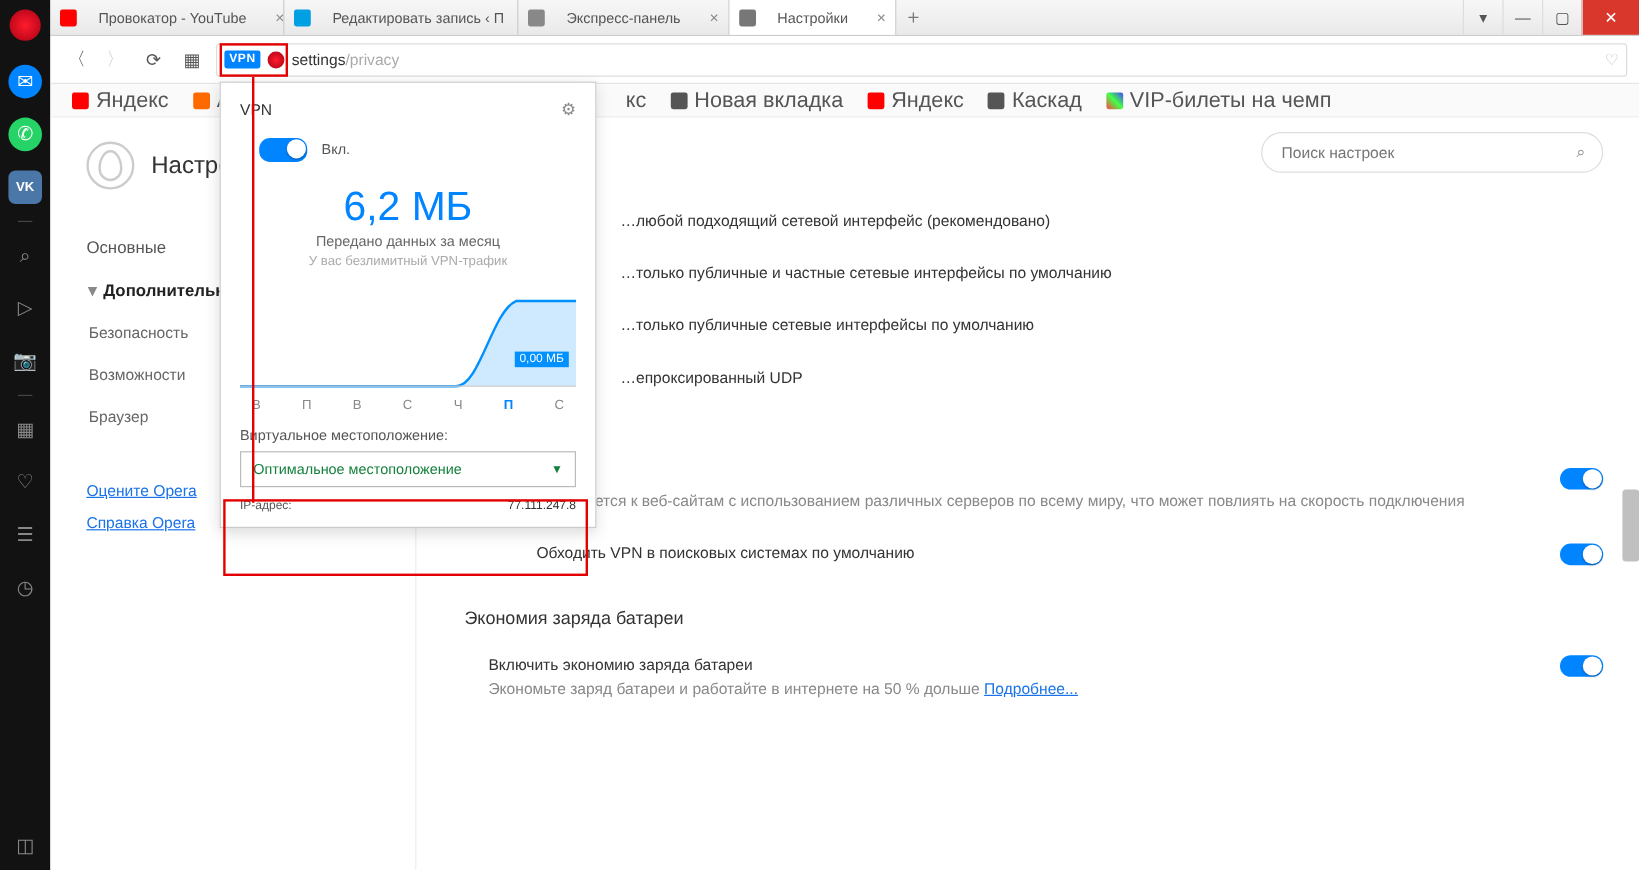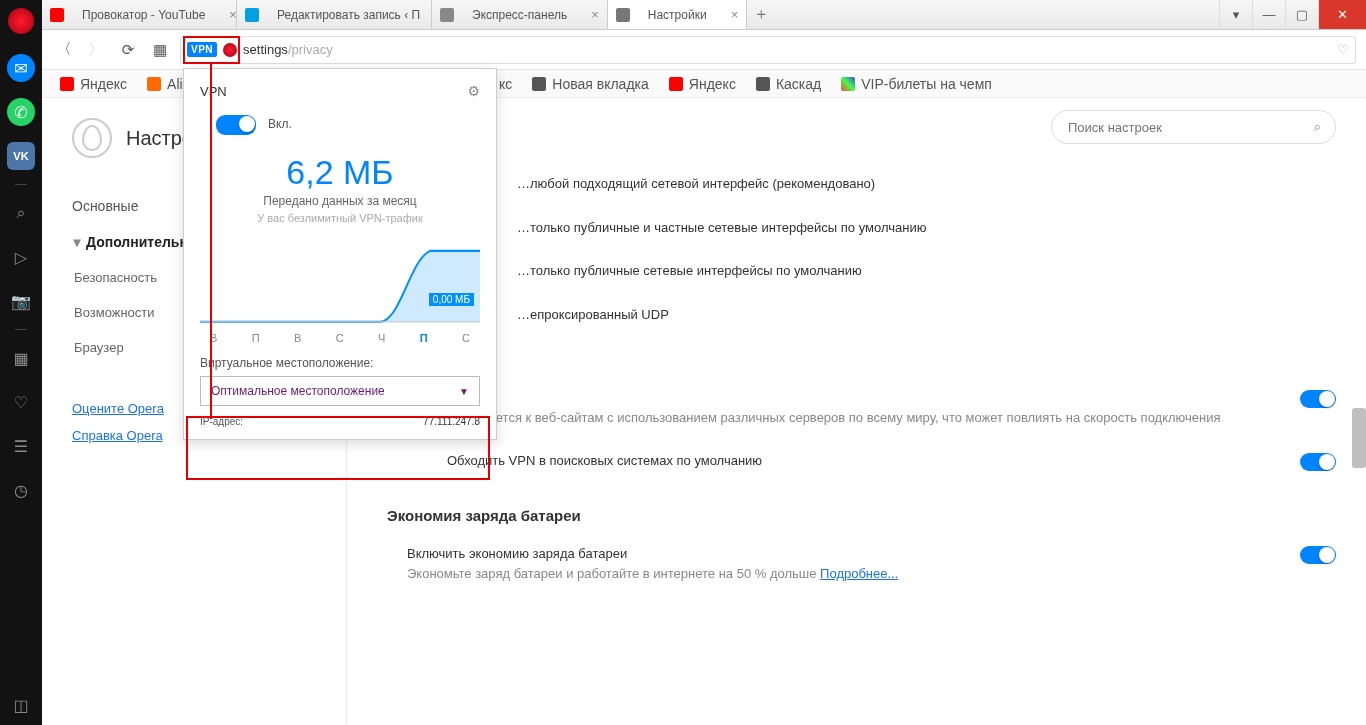--- a/index.html
+++ b/index.html
@@ -31,21 +31,21 @@
   .addrrow{position:absolute;left:42px;top:30px;right:0;height:40px;background:#fff;display:flex;align-items:center;padding:0 10px;gap:8px;border-bottom:1px solid #e5e5e5}
   .navbtn{width:24px;height:24px;display:flex;align-items:center;justify-content:center;color:#555;font-size:15px}
   .addrbox{flex:1;height:28px;border:1px solid #ddd;border-radius:3px;display:flex;align-items:center;padding:0 6px;font-size:13px}
   .vpn-badge{background:#0084ff;color:#fff;font-size:10px;font-weight:bold;padding:2px 4px;border-radius:2px;margin-right:6px;letter-spacing:.5px}
   .addr-o{width:14px;height:14px;border-radius:50%;background:radial-gradient(circle,#ff1b2d 0%,#a70014 100%);margin-right:6px}
   .addr-text{color:#333}
   .addr-text .dim{color:#aaa}
   .heart{color:#bbb;margin-left:auto}
   
   
-  .bmbar{position:absolute;left:42px;top:70px;right:0;height:28px;background:#fafafa;display:flex;align-items:center;padding:0 18px;gap:20px;font-size:14px;color:#555;border-bottom:1px solid #ececec}
+  .bmbar{position:absolute;left:42px;top:70px;right:0;height:28px;background:#fafafa;display:flex;align-items:center;padding:0 18px;gap:20px;font-size:18px;color:#555;border-bottom:1px solid #ececec}
   .bm{display:flex;align-items:center;gap:6px}
   .bm .fav{width:14px;height:14px}
   
   
   .page{position:absolute;left:42px;top:98px;right:0;bottom:0;background:#fff;display:flex}
   .set-sidebar{width:305px;padding:20px 0 0 30px;border-right:1px solid #eee}
   .page-title{display:flex;align-items:center;gap:14px;margin-bottom:30px}
   .title-circle{width:40px;height:40px;border:2px solid #ccc;border-radius:50%;position:relative}
   .title-circle::after{content:"";position:absolute;left:50%;top:50%;width:16px;height:22px;border:2px solid #ccc;border-radius:50% 50% 50% 50% / 60% 60% 40% 40%;transform:translate(-50%,-50%)}
   .title-text{font-size:20px;color:#333}
@@ -63,37 +63,37 @@
   
   .opt{display:flex;align-items:flex-start;padding:12px 0}
   .opt .txt{flex:1;font-size:13px;color:#333;line-height:1.5}
   .opt .sub{color:#888}
   .opt a{color:#1a73e8;text-decoration:underline}
   .toggle{width:36px;height:18px;border-radius:9px;position:relative;flex:none;margin-left:16px;margin-top:2px}
   .toggle::after{content:"";position:absolute;top:1px;width:16px;height:16px;border-radius:50%;background:#fff;box-shadow:0 1px 2px rgba(0,0,0,.3)}
   .toggle.on{background:#0084ff}
   .toggle.on::after{right:1px}
   
-  .section-h{font-size:15px;font-weight:700;color:#333;margin:24px 0 8px}
+  .section-h{font-size:15px;font-weight:400;color:#333;margin:24px 0 8px}
   
   
   .vpn-popup{position:absolute;left:183px;top:68px;width:314px;background:#fff;border:1px solid #ccc;box-shadow:0 4px 12px rgba(0,0,0,.15);z-index:50;padding:14px 16px 12px;font-size:12px;color:#555}
   .vpn-head{display:flex;align-items:center;font-size:13px;color:#333}
   .vpn-head .gear{margin-left:auto;color:#888;font-size:14px}
   .vpn-row{display:flex;align-items:center;gap:12px;margin:14px 0 18px}
   .big{text-align:center;font-size:34px;color:#0084ff;font-weight:300}
   .caption{text-align:center;color:#666;font-size:12px;margin-top:2px}
   .caption2{text-align:center;color:#aaa;font-size:11px;margin-top:4px}
   .chart{position:relative;height:86px;margin:14px 0 4px}
   .chart svg{width:100%;height:100%}
   .chart-lbl{position:absolute;right:6px;bottom:18px;background:#0091ff;color:#fff;font-size:10px;padding:1px 4px}
   .axis{display:flex;justify-content:space-between;font-size:11px;color:#888;padding:4px 10px 0}
   .axis .hl{color:#0084ff;font-weight:600}
   .vloc{font-size:12px;color:#555;margin:12px 0 6px}
-  .dropdown{border:1px solid #bbb;height:30px;display:flex;align-items:center;padding:0 10px;font-size:12px;color:#701a75;position:relative}
+  .dropdown{border:1px solid #bbb;height:30px;display:flex;align-items:center;padding:0 10px;font-size:12px;color:#15803d;position:relative}
   .dropdown .dd-caret{margin-left:auto;font-size:10px}
   .iprow{display:flex;align-items:center;margin-top:10px;font-size:10px;color:#555}
   .iprow .val{margin-left:auto;color:#333}
   
   
   .anno-box1{position:absolute;left:183px;top:36px;width:57px;height:28px;border:2px solid #e30000;z-index:60;pointer-events:none}
   .anno-box2{position:absolute;left:186px;top:416px;width:304px;height:64px;border:2px solid #e30000;z-index:60;pointer-events:none}
   .anno-line{position:absolute;left:210px;top:64px;width:2px;height:355px;background:#e30000;z-index:60;transform-origin:top;pointer-events:none}
   
   .scroll-thumb{position:absolute;right:0;top:408px;width:14px;height:60px;background:#c0c0c0;border-radius:3px}

